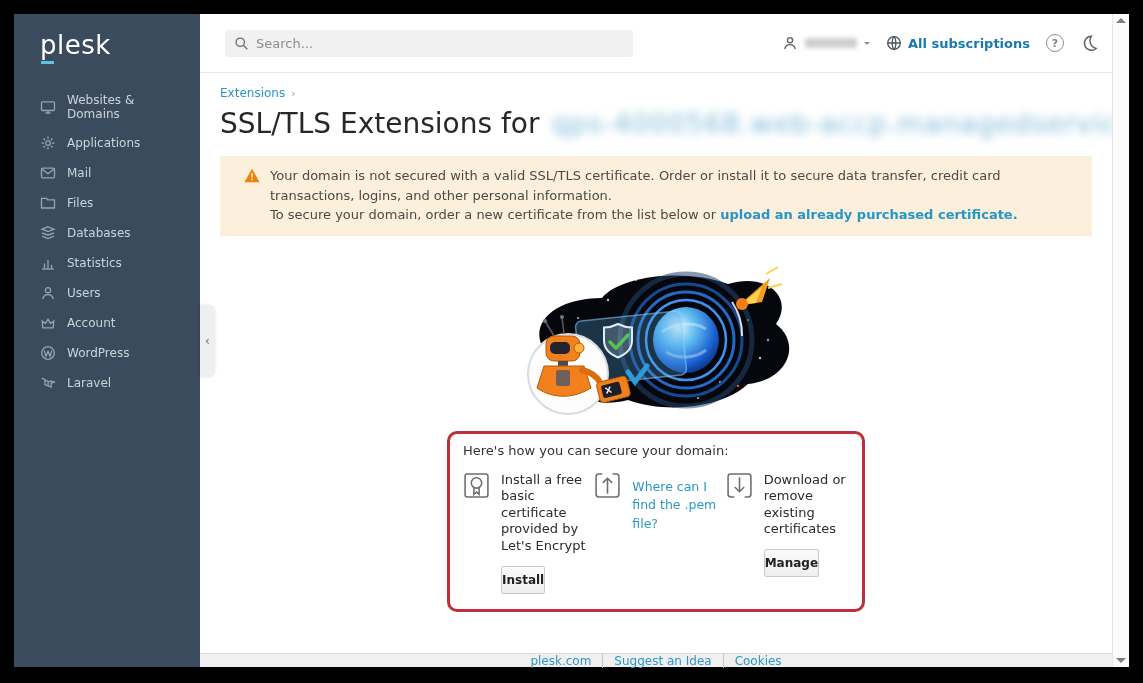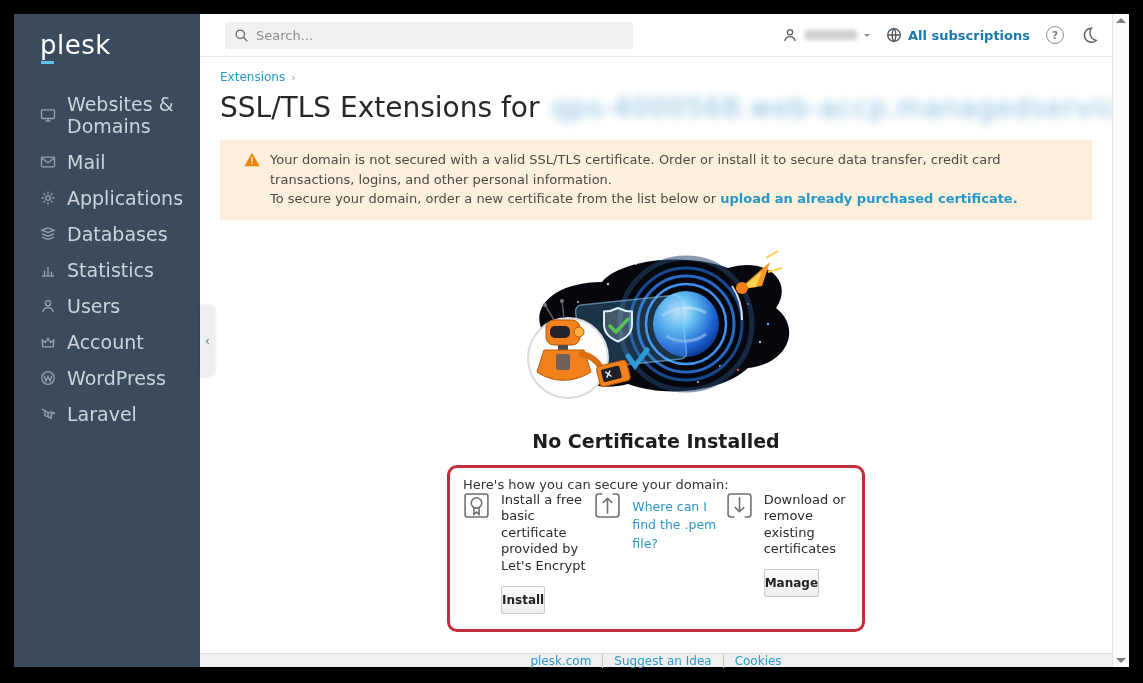--- a/index.html
+++ b/index.html
@@ -6,32 +6,32 @@
   html,body { width:1143px; height:683px; overflow:hidden; }
   body { background:#000; position:relative; font-family:"DejaVu Sans","Liberation Sans",sans-serif; }
 
   .window { position:absolute; left:14px; top:14px; width:1115px; height:653px; background:#0f766e; display:flex; }
 
   
   .sidebar { width:186px; background:#3a4b5d; flex:none; color:#c7d0d8; }
   .logo { color:#fff; font-size:26px; letter-spacing:.5px; padding:16px 0 0 26px; font-weight:400; }
   .logo-underline { width:13px; height:3px; background:#5fc3e7; margin:1px 0 0 27px; }
   .nav { margin-top:22px; }
-  .nav-item { display:flex; align-items:center; gap:11px; padding:7px 10px 7px 26px; font-size:19px; cursor:pointer; }
+  .nav-item { display:flex; align-items:center; gap:11px; padding:7px 10px 7px 26px; font-size:12px; cursor:pointer; }
   .nav-item svg { width:16px; height:16px; stroke:#97a5b2; stroke-width:1.3; fill:none; flex:none; }
   .nav-item span { color:#ccd4db; }
 
   
   .collapse-handle { position:absolute; left:186px; top:291px; width:15px; height:72px; background:#edeff1; border-radius:0 7px 7px 0; display:flex; align-items:center; justify-content:center; color:#5f6a73; z-index:6; cursor:pointer; box-shadow:0 0 3px rgba(0,0,0,.12); }
   .collapse-handle::before { content:"‹"; font-size:12px; }
 
   
   .content { flex:1; min-width:0; display:flex; flex-direction:column; background:#fff; position:relative; }
 
-  .topbar { height:43px; border-bottom:1px solid #e8e8e8; display:flex; align-items:center; padding:0 14px 0 25px; flex:none; }
+  .topbar { height:59px; border-bottom:1px solid #e8e8e8; display:flex; align-items:center; padding:0 14px 0 25px; flex:none; }
   .search-wrap { position:relative; width:408px; }
   .search-wrap svg { position:absolute; left:9px; top:6px; width:15px; height:15px; stroke:#6d6d6d; stroke-width:1.6; fill:none; }
   .search-input { width:100%; height:27px; background:#f1f1f2; border:none; border-radius:3px; padding:0 10px 0 31px; font-size:13px; color:#333; font-family:inherit; outline:none; }
   .search-input::placeholder { color:#8d8d8d; }
 
   .topbar-right { margin-left:auto; display:flex; gap:16px; }
   .user-menu { display:flex; align-items:center; gap:7px; cursor:pointer; }
   .user-menu svg { width:16px; height:16px; stroke:#5a6268; stroke-width:1.4; fill:none; }
   .user-name-redacted { width:52px; height:10px; background:#cfcfcf; border-radius:2px; filter:blur(2px); }
   .caret-down { width:0; height:0; border:3.5px solid transparent; border-top-color:#8a9197; margin-top:3px; }
@@ -53,21 +53,21 @@
   .warning-banner { margin:16px 20px 0; background:#fcf0dc; padding:10px 24px 11px; display:flex; gap:10px; font-size:13px; color:#4c4a43; line-height:1.5; }
   .warning-banner svg { width:16px; height:15px; flex:none; margin-top:2px; }
   .warning-banner a { color:#2596c8; font-weight:600; text-decoration:none; cursor:pointer; }
 
   .illustration { width:280px; margin:22px auto 0; display:block; }
 
   .empty-heading { text-align:center; margin-top:28px; font-size:19px; font-weight:700; color:#1d1d1d; }
 
   .secure-box { width:418px; margin:13px auto 0; border:3px solid #c22d3b; border-radius:10px; padding:9px 13px 15px; }
   .box-intro { font-size:13px; color:#333; }
-  .box-cols { display:flex; gap:8px; }
+  .box-cols { display:flex; margin-top:14px; gap:8px; }
   .opt { flex:1; display:grid; grid-template-columns:30px 1fr; column-gap:8px; align-content:start; }
   .opt-icon svg { width:27px; height:27px; stroke:#6e6e6e; stroke-width:1.5; fill:none; }
   .opt-text { font-size:13px; color:#2b2b2b; line-height:1.28; grid-column:2; }
   .opt-link { grid-column:2; font-size:12.5px; color:#2b97c7; text-decoration:none; margin-top:6px; line-height:1.5; cursor:pointer; }
   .opt-btn { grid-column:2; justify-self:start; margin-top:11px; padding:6px 0; font-size:12px; font-weight:700; color:#222; background:linear-gradient(#fbfbfb,#efefef); border:1px solid #c9c9c9; border-radius:2px; font-family:inherit; cursor:pointer; }
 
   .footer { height:14px; flex:none; background:#f0f0f0; border-top:1px solid #dcdcdc; display:flex; align-items:center; justify-content:center; font-size:12px; }
   .footer a { color:#2b97c7; text-decoration:none; cursor:pointer; }
   .footer a + a { border-left:1px solid #c6c6c6; padding-left:11px; margin-left:11px; }
 
@@ -88,31 +88,37 @@
     <div class="nav">
       <div class="nav-item">
         <svg viewBox="0 0 16 16">
             <rect x="1.5" y="2.8" width="13" height="8.7" rx="1"></rect>
             <path d="M5.5 14h5M8 11.5V14"></path>
           </svg>
         <span>Websites &amp; Domains</span>
       </div>
       <div class="nav-item">
         <svg viewBox="0 0 16 16">
+            <circle cx="8" cy="8" r="2.3"></circle>
+            <path d="M8 1.6v2.2M8 12.2v2.2M1.6 8h2.2M12.2 8h2.2M3.5 3.5L5 5M11 11l1.5 1.5M12.5 3.5L11 5M5 11l-1.5 1.5"></path>
+          </svg>
+        <span>Applications</span>
+      </div>
+      <div class="nav-item">
+        <svg viewBox="0 0 16 16">
             <rect x="1.5" y="3.2" width="13" height="9.6" rx="1"></rect>
             <path d="M2 4.2l6 4.6 6-4.6"></path>
           </svg>
         <span>Mail</span>
       </div>
       <div class="nav-item">
         <svg viewBox="0 0 16 16">
-            <circle cx="8" cy="8" r="2.3"></circle>
-            <path d="M8 1.6v2.2M8 12.2v2.2M1.6 8h2.2M12.2 8h2.2M3.5 3.5L5 5M11 11l1.5 1.5M12.5 3.5L11 5M5 11l-1.5 1.5"></path>
-          </svg>
-        <span>Applications</span>
+            <path d="M1.5 13V3.3h5l1.2 1.6h6.8V13z"></path>
+          </svg>
+        <span>Files</span>
       </div>
       <div class="nav-item">
         <svg viewBox="0 0 16 16">
             <path d="M8 1.8l6 2.4L8 6.6 2 4.2zM2 7.8L8 10.2l6-2.4M2 11.2L8 13.6l6-2.4"></path>
           </svg>
         <span>Databases</span>
       </div>
       <div class="nav-item">
         <svg viewBox="0 0 16 16">
             <path d="M2 14h12"></path>
@@ -272,21 +278,20 @@
           <path d="M66 112c10 2 16 8 19 14" stroke="#d96d10" stroke-width="6" fill="none" stroke-linecap="round"></path>
           <g transform="rotate(-14 97 132)">
             <rect x="82" y="121" width="31" height="21" rx="4" fill="#f2801c" stroke="#b55a05"></rect>
             <rect x="86" y="125" width="19" height="13" rx="2" fill="#1f1f28"></rect>
             <path d="M90 128l5 6M95 128l-5 6" stroke="#fff" stroke-width="1.3"></path>
           </g>
           <path d="M112 114l7 10 12-16" stroke="#2f9ad8" stroke-width="5" fill="none" stroke-linecap="round"></path>
         </g>
       </svg>
 
-      <div class="empty-heading">No Certificate Installed</div>
 
       <div class="secure-box">
         <div class="box-intro">Here's how you can secure your domain:</div>
         <div class="box-cols">
 
           <div class="opt">
             <div class="opt-icon">
               <svg viewBox="0 0 26 26">
                   <rect x="2" y="2" width="22" height="22" rx="2"></rect>
                   <circle cx="13" cy="10.5" r="5"></circle>

